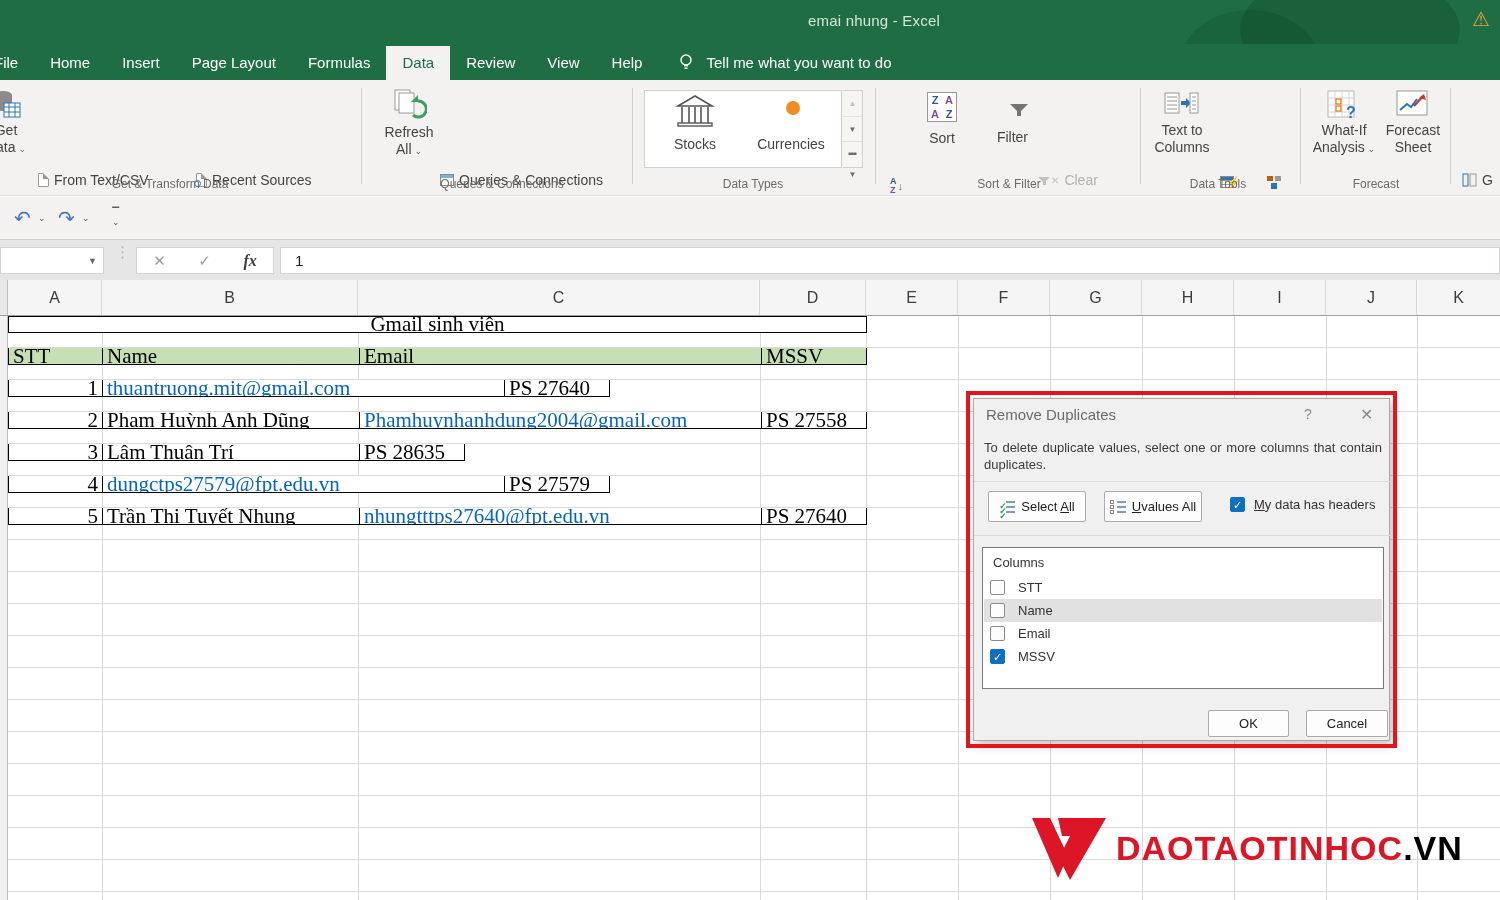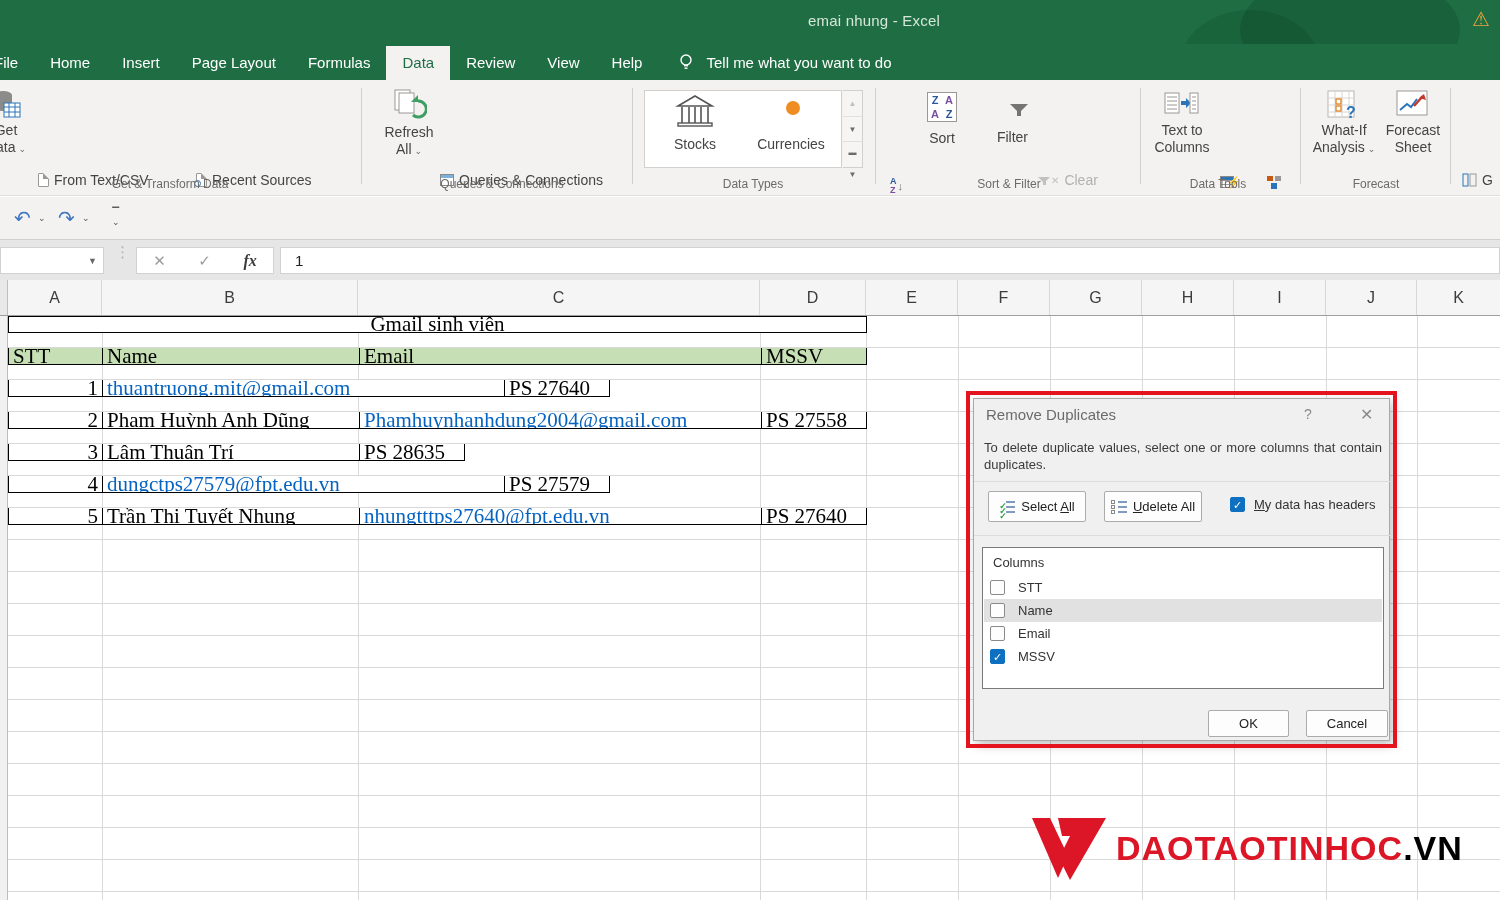--- a/index.html
+++ b/index.html
@@ -515,21 +515,21 @@
     </div>
     <div class="dbtn" style="left:130px; top:92px; width:98px;">
       <span class="ic unselic">
         <span class="b" style="top:0px;"></span>
           <span class="b" style="top:5px;"></span>
           <span class="b" style="top:10px;"></span>
         <span class="r" style="top:1px;"></span>
           <span class="r" style="top:6px;"></span>
           <span class="r" style="top:11px;"></span>
       </span>
-      <span><span></span><u class="acc">U</u><span>delete All</span></span>
+      <span><span></span><u class="acc">U</u><span>values All</span></span>
     </div>
     <div class="hdrchk">
       <span class="cbx on">✓</span>
       <span class="lbl"><span></span><u class="acc">M</u><span>y data has headers</span></span>
     </div>
     <div class="dlg-line" style="top:136px;"></div>
 
     <div class="colbox">
       <div class="cap">Columns</div>
       <div class="citem" style="top:28px;">

